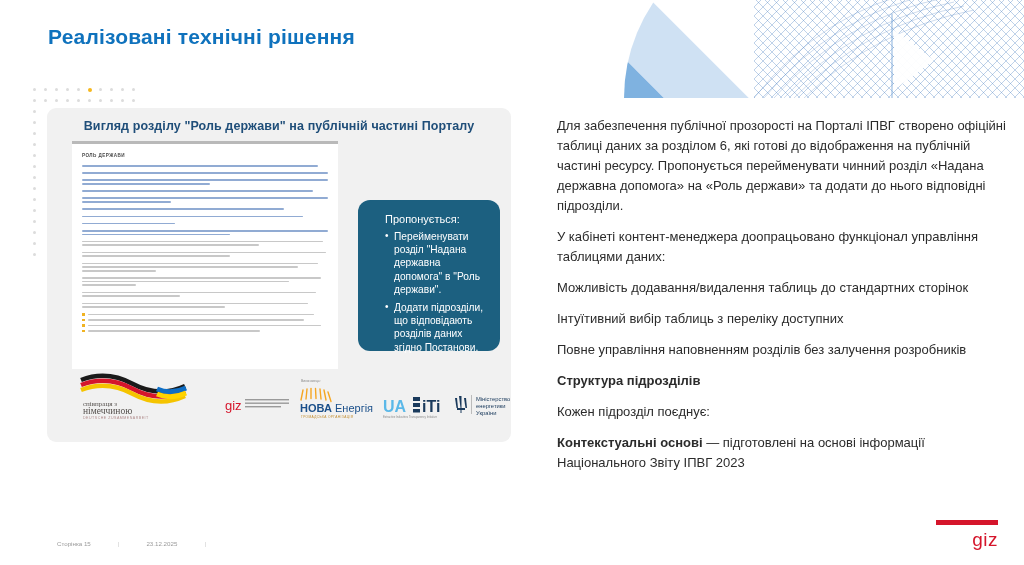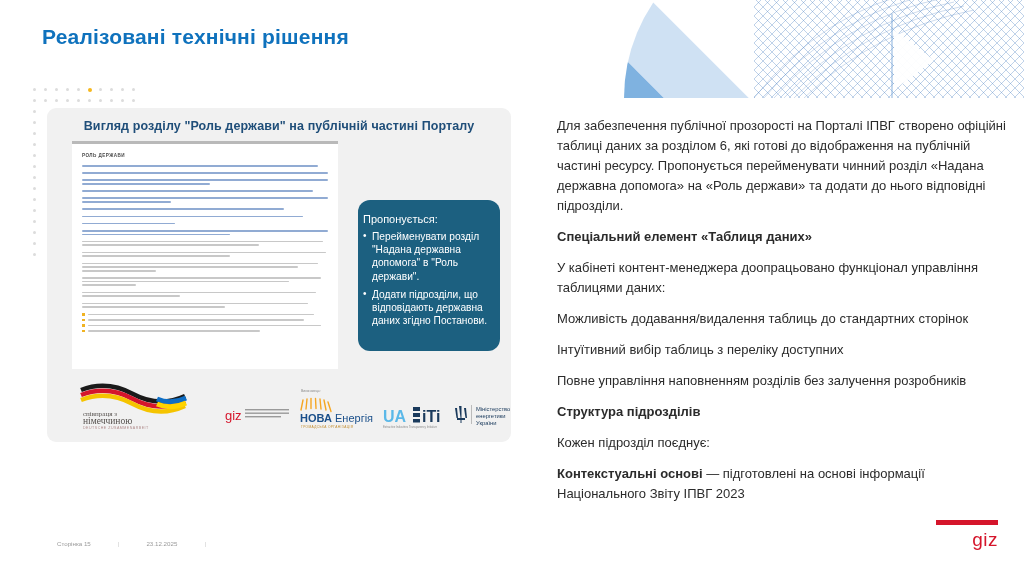--- a/index.html
+++ b/index.html
@@ -7,21 +7,21 @@
     width: 1024px; height: 565px;
     background: #ffffff;
     font-family: "Liberation Sans", "DejaVu Sans", sans-serif;
     position: relative; overflow: hidden;
   }
 
   
   .deco { position: absolute; top: 0; right: 0; width: 420px; height: 98px; overflow: hidden; }
 
   
-  .title-block { position: absolute; left: 42px; top: 24px; }
+  .title-block { position: absolute; left: 48px; top: 24px; }
   .title-line {
     color: #0f72bd;
     font-size: 21px; font-weight: bold;
     letter-spacing: 0.2px; line-height: 26px;
     white-space: nowrap;
   }
 
   
   .dots-top { position: absolute; left: 33px; top: 88px; }
   .dot { width: 3px; height: 3px; border-radius: 50%; background: #dcdcdc; position: absolute; }
@@ -57,34 +57,34 @@
   .ln.g { background: #9a9a9a; opacity: .55; }
   .blk { margin-bottom: 5.5px; }
   .bullet-row { display: flex; align-items: center; gap: 3px; margin-bottom: 3px; }
   .bdot { width: 2.5px; height: 2.5px; background: #f0b323; flex: none; }
 
   
   .callout {
     position: absolute; left: 311px; top: 92px;
     width: 142px; height: 151px;
     background: #1c6080; border-radius: 12px;
-    color: #ffffff; padding: 13px 11px 0 5px;
+    color: #ffffff; padding: 13px 11px 0 27px;
   }
   .callout-h { font-size: 11px; font-weight: normal; margin-bottom: 5px; }
   .callout ul { list-style: none; }
   .callout li {
     font-size: 10.2px; line-height: 13.2px;
     position: relative; padding-left: 9px; margin-bottom: 5px;
   }
   .callout li:before {
     content: "•"; position: absolute; left: 0; top: -1px; font-size: 10px;
   }
 
   
-  .logos { position: absolute; left: 0; right: 0; bottom: 12px; height: 52px; }
+  .logos { position: absolute; left: 0; right: 0; bottom: 22px; height: 52px; }
 
   
   .col {
     position: absolute; left: 535px; top: 116px; width: 458px;
     color: #2b2b2b; font-size: 13px; line-height: 20px; margin-left: 22px;
   }
   .col p { margin-bottom: 11px; }
   .col .hd { font-weight: bold; margin-bottom: 11px; }
   .col b { font-weight: bold; }
 
@@ -258,21 +258,21 @@
           <div class="bdot"></div>
           <div class="ln g" style="width: 70%; margin-bottom: 0px;"></div>
         </div>
       </div>
   </div>
 
   <div class="callout">
     <div class="callout-h">Пропонується:</div>
     <ul>
       <li>Перейменувати розділ "Надана державна допомога" в "Роль держави".</li>
-      <li>Додати підрозділи, що відповідають державна даних згідно Постанови.</li>
+      <li>Додати підрозділи, що відповідають розділів даних згідно Постанови.</li>
     </ul>
   </div>
 
   <div class="logos">
     <svg width="464" height="52" viewBox="0 0 464 52" xmlns="http://www.w3.org/2000/svg">
 
       <g>
         <path d="M34,12 Q60,2 86,16 Q112,30 138,18" stroke="#1a1a1a" stroke-width="4.5" fill="none"></path>
         <path d="M34,17 Q60,7 86,21 Q112,35 138,23" stroke="#d5152b" stroke-width="4.5" fill="none"></path>
         <path d="M34,22 Q60,12 86,26 Q112,40 138,28" stroke="#f5c400" stroke-width="4.5" fill="none"></path>
@@ -327,21 +327,20 @@
         <text x="429" y="33" font-family="Liberation Sans, sans-serif" font-size="5.8" fill="#1a3a5c">Міністерство</text>
         <text x="429" y="40" font-family="Liberation Sans, sans-serif" font-size="5.8" fill="#1a3a5c">енергетики</text>
         <text x="429" y="47" font-family="Liberation Sans, sans-serif" font-size="5.8" fill="#1a3a5c">України</text>
       </g>
     </svg>
   </div>
 </div>
 
 <div class="col">
   <p>Для забезпечення публічної прозорості на Порталі ІПВГ створено офіційні таблиці даних за розділом 6, які готові до відображення на публічній частині ресурсу. Пропонується перейменувати чинний розділ «Надана державна допомога» на «Роль держави» та додати до нього відповідні підрозділи.</p>
-  <p class="hd">Спеціальний елемент «Таблиця даних»</p>
   <p>У кабінеті контент-менеджера доопрацьовано функціонал управління таблицями даних:</p>
   <p>Можливість додавання/видалення таблиць до стандартних сторінок</p>
   <p>Інтуїтивний вибір таблиць з переліку доступних</p>
   <p>Повне управління наповненням розділів без залучення розробників</p>
   <p class="hd">Структура підрозділів</p>
   <p>Кожен підрозділ поєднує:</p>
   <p>
     <b>Контекстуальні основі</b><span> — підготовлені на основі інформації Національного Звіту ІПВГ 2023</span>
   </p>
 </div>

